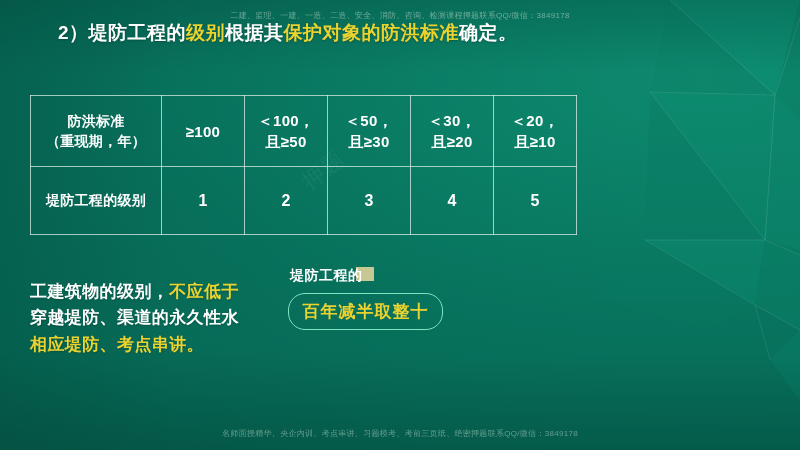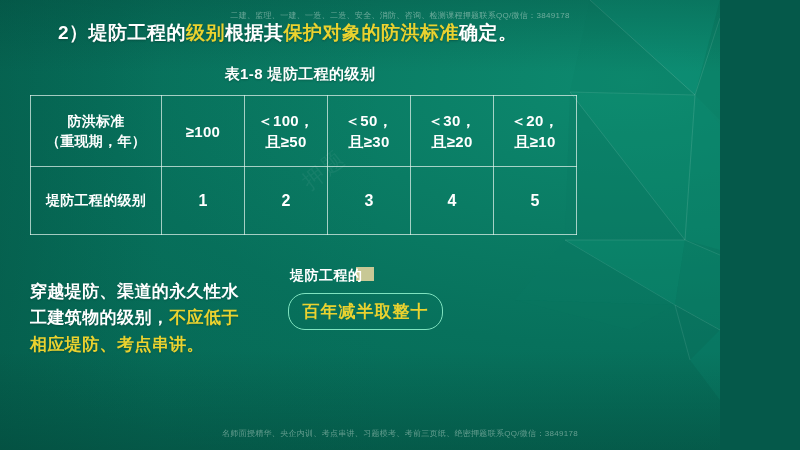--- a/index.html
+++ b/index.html
@@ -2,21 +2,21 @@
 <html><head>
 <meta charset="utf-8">
 <style>
   html, body {
     margin: 0;
     padding: 0;
     background: #05594a;
   }
   #slide {
     position: relative;
-    width: 720px;
+    width: 800px;
     height: 450px;
     overflow: hidden;
     background: #07715c;
     font-family: "Liberation Sans", "DejaVu Sans", sans-serif;
     -webkit-font-smoothing: antialiased;
   }
 
   
   .bg-base {
     position: absolute;
@@ -238,21 +238,20 @@
   <div class="bg-vignette"></div>
 
   <div class="watermark top">二建、监理、一建、一造、二造、安全、消防、咨询、检测课程押题联系QQ/微信：3849178</div>
 
   <div class="ghost-mark">押题</div>
 
   <div class="heading">
     <span>2）堤防工程的</span><span class="hl">级别</span><span>根据其</span><span class="hl">保护对象的防洪标准</span><span>确定。</span>
   </div>
 
-  <div class="table-caption">表1-8 堤防工程的级别</div>
 
   <div class="tbl-wrap">
     <table class="grade-table">
       <tbody>
         <tr class="head-row">
           <td class="col-label">
             <span class="cell-l1">防洪标准</span>
             <span class="cell-l2">（重现期，年）</span>
           </td>
           <td class="col-val">
@@ -282,22 +281,22 @@
           <td class="col-grade">2</td>
           <td class="col-grade">3</td>
           <td class="col-grade">4</td>
           <td class="col-grade">5</td>
         </tr>
       </tbody>
     </table>
   </div>
 
   <div class="note">
+    <span class="note-line"><span>工建筑物的级别，</span><span class="hl">不应低于</span></span>
     <span class="note-line">穿越堤防、渠道的永久性水</span>
-    <span class="note-line"><span>工建筑物的级别，</span><span class="hl">不应低于</span></span>
     <span class="note-line hl">相应堤防、考点串讲。</span>
   </div>
 
   <div class="tip">
     <div class="tip-chip"></div>
     <span class="tip-label">堤防工程的</span>
     <div class="tip-box">
       <span class="tip-text">百年减半取整十</span>
     </div>
   </div>

